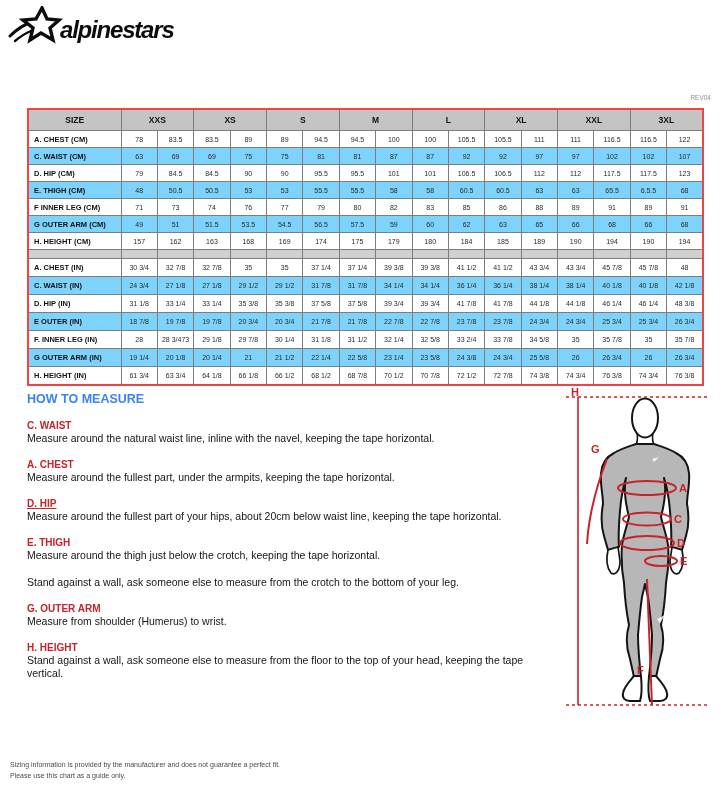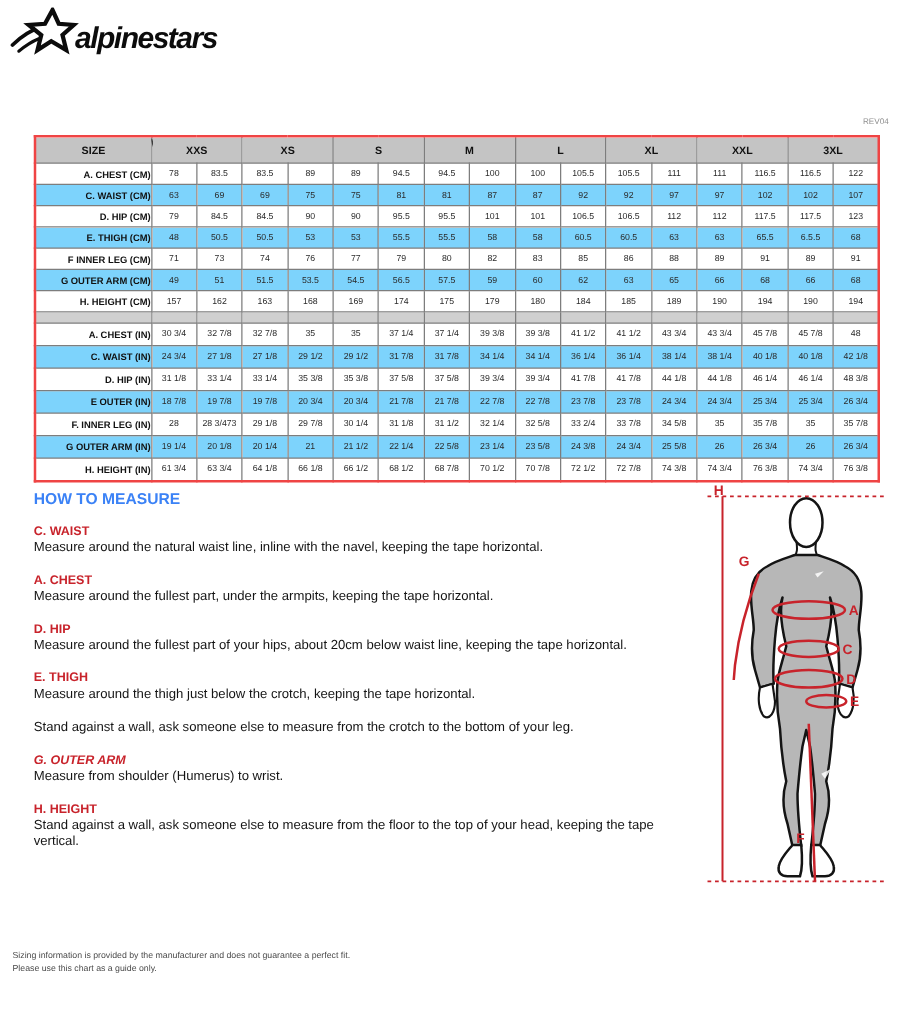--- a/index.html
+++ b/index.html
@@ -10,21 +10,21 @@
   
   .title{position:absolute;left:27px;top:88px;font-size:13.5px;color:#2e2e2e;letter-spacing:.2px;margin-top:20px;}
   .title b{color:#000;font-weight:bold;}
   .rev{position:absolute;right:9px;top:94px;font-size:6.5px;color:#909090;}
   
   .size-table{position:absolute;left:27px;top:108px;width:677px;border-collapse:collapse;
               table-layout:fixed;border:2px solid #ef4444;}
   .size-table th,.size-table td{border:1px solid #7d7d7d;padding:0;text-align:center;
               overflow:hidden;white-space:nowrap;}
   .size-table thead th{height:20px;background:#c4c4c4;font-size:8.5px;color:#111;}
-  .size-table tbody th{font-size:7.5px;text-align:right;padding-left:5px;color:#111;}
+  .size-table tbody th{font-size:7.5px;text-align:left;padding-left:5px;color:#111;}
   .size-table tbody td{font-size:7px;color:#2a2a2a;}
   .size-table tbody tr{height:17px;background:#ffffff;}
   .size-table tbody tr.shade{background:#7dd3fc;}
   .size-table tbody tr.sep{height:9px;background:#d0d0d0;}
   .size-table tbody tr.in-row{height:18px;}
   
   .htm{position:absolute;left:27px;top:392px;width:530px;}
   .htm h2{margin:0 0 10px 0;font-size:12.5px;color:#3b82f6;}
   .htm-item{margin-top:14px;}
   .htm-item h3{margin:0;font-size:10px;}
@@ -378,32 +378,32 @@
     <div id="htm-items">
         <div class="htm-item">
           <h3 style="color: rgb(200, 35, 43);">C. WAIST</h3>
           <p>Measure around the natural waist line, inline with the navel, keeping the tape horizontal.</p>
         </div>
         <div class="htm-item">
           <h3 style="color: rgb(200, 35, 43);">A. CHEST</h3>
           <p>Measure around the fullest part, under the armpits, keeping the tape horizontal.</p>
         </div>
         <div class="htm-item">
-          <h3 style="color: rgb(200, 35, 43);">D. HIP</h3>
+          <h3 style="color: rgb(200, 35, 43); text-decoration: underline;">D. HIP</h3>
           <p>Measure around the fullest part of your hips, about 20cm below waist line, keeping the tape horizontal.</p>
         </div>
         <div class="htm-item">
           <h3 style="color: rgb(200, 35, 43);">E. THIGH</h3>
           <p>Measure around the thigh just below the crotch, keeping the tape horizontal.</p>
         </div>
         <div class="htm-item">
           <p>Stand against a wall, ask someone else to measure from the crotch to the bottom of your leg.</p>
         </div>
         <div class="htm-item">
-          <h3 style="color: rgb(200, 35, 43); font-style: italic;">G. OUTER ARM</h3>
+          <h3 style="color: rgb(200, 35, 43);">G. OUTER ARM</h3>
           <p>Measure from shoulder (Humerus) to wrist.</p>
         </div>
         <div class="htm-item">
           <h3 style="color: rgb(200, 35, 43);">H. HEIGHT</h3>
           <p>Stand against a wall, ask someone else to measure from the floor to the top of your head, keeping the tape vertical.</p>
         </div>
       </div>
   </div>
 
   <div class="figure">

